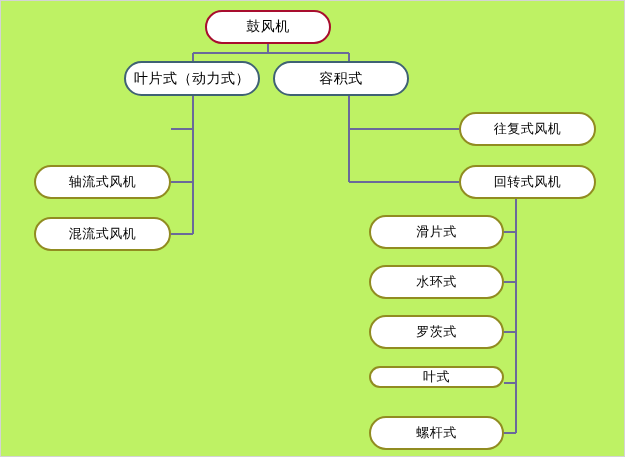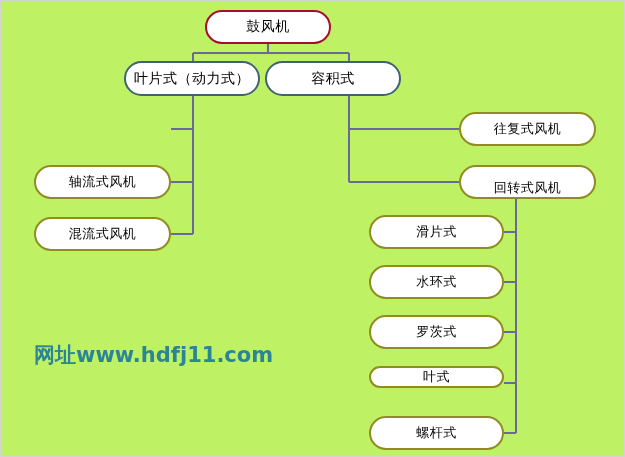--- a/index.html
+++ b/index.html
@@ -87,49 +87,48 @@
     </g>
   </svg>
 
   <div class="node root" style="left:204px;top:9px;width:126px;height:34px;">
     <span>鼓风机</span>
   </div>
 
   <div class="node level2" style="left:123px;top:60px;width:136px;height:35px;">
     <span>叶片式（动力式）</span>
   </div>
-  <div class="node level2" style="left:264px;top:60px;width:136px;height:35px;">
+  <div class="node level2" style="left:272px;top:60px;width:136px;height:35px;">
     <span>容积式</span>
   </div>
 
   <div class="node leaf" style="left:33px;top:164px;width:137px;height:34px;">
     <span>轴流式风机</span>
   </div>
   <div class="node leaf" style="left:33px;top:216px;width:137px;height:34px;">
     <span>混流式风机</span>
   </div>
 
   <div class="node leaf" style="left:458px;top:111px;width:137px;height:34px;">
     <span>往复式风机</span>
   </div>
-  <div class="node leaf" style="left:458px;top:164px;width:137px;height:34px;align-items:flex-end;">
+  <div class="node leaf" style="left:458px;top:164px;width:137px;height:34px;">
     <span>回转式风机</span>
   </div>
 
   <div class="node leaf" style="left:368px;top:214px;width:135px;height:34px;">
     <span>滑片式</span>
   </div>
   <div class="node leaf" style="left:368px;top:264px;width:135px;height:34px;">
     <span>水环式</span>
   </div>
   <div class="node leaf" style="left:368px;top:314px;width:135px;height:34px;">
     <span>罗茨式</span>
   </div>
   <div class="node leaf" style="left:368px;top:365px;width:135px;height:22px;">
     <span>叶式</span>
   </div>
   <div class="node leaf" style="left:368px;top:415px;width:135px;height:34px;">
     <span>螺杆式</span>
   </div>
 
-  <div class="watermark wm1">网址www.hdfj11.com</div>
 
 </div>
 
 </body></html>

